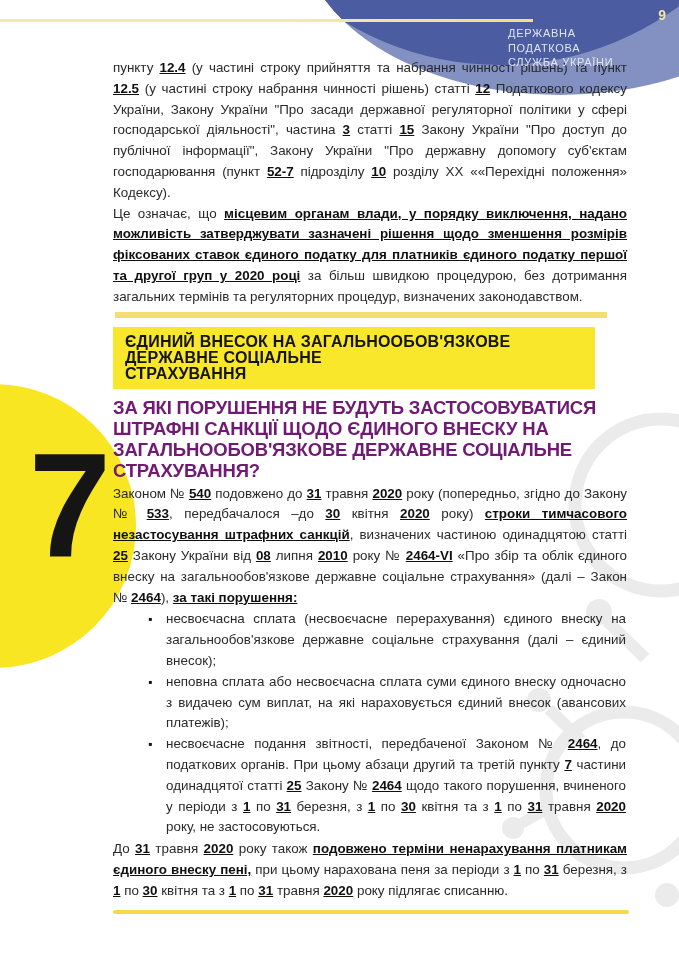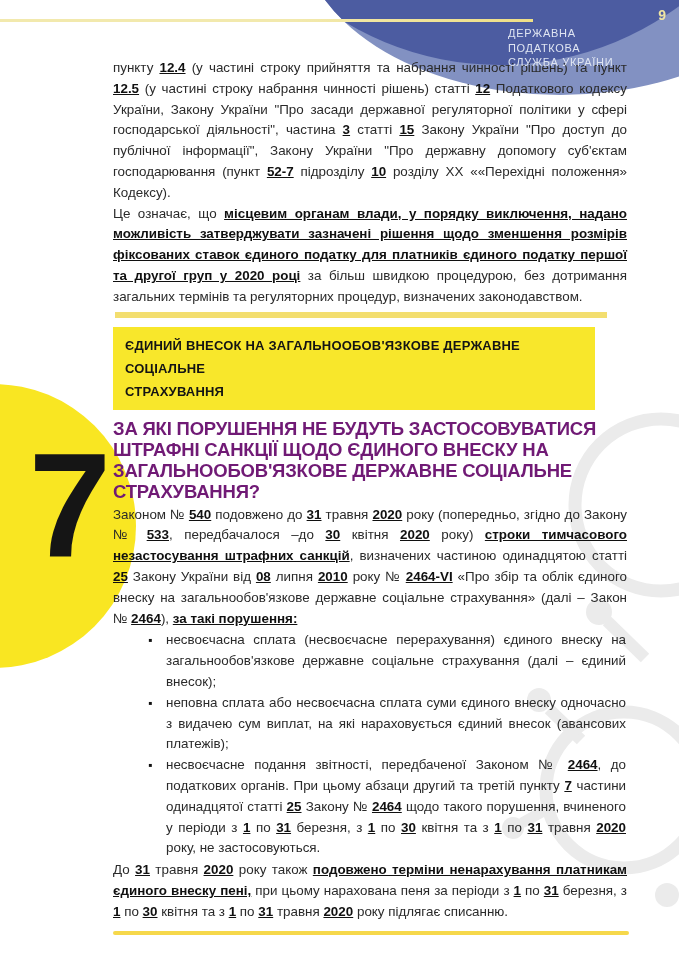--- a/index.html
+++ b/index.html
@@ -25,22 +25,22 @@
   .seven-circle{position:absolute;left:-148px;top:384px;width:284px;height:284px;
     border-radius:50%;background:#f9e622;z-index:1;}
   .seven{position:absolute;left:4px;top:432px;width:132px;text-align:center;z-index:1;
     font-size:148px;line-height:1;font-weight:700;color:#151515;}
   
   .content{position:absolute;left:113px;top:58px;width:514px;z-index:2;
     font-size:13.4px;line-height:20.8px;text-align:justify;}
   .content p{margin:0;}
   .b{font-weight:700;color:#101010;text-decoration:underline;}
   .section-rule{height:6px;background:#f3de6f;margin:4px 2px 9px 2px;width:492px;}
-  .banner{background:#f8e72b;color:#141414;font-weight:700;font-size:13px;
-    line-height:23px;letter-spacing:.2px;padding:7px 12px;width:458px;text-align:left;}
+  .banner{background:#f8e72b;color:#141414;font-weight:700;font-size:16px;
+    line-height:16px;letter-spacing:.2px;padding:7px 12px;width:458px;text-align:left;}
   .question{margin:8px 0 3px 0;font-weight:700;font-size:18.5px;line-height:21px;
     letter-spacing:-.2px;color:#701a75;text-align:left;}
   ul.bullets{margin:1px;padding:0 0 0 52px;list-style:none;}
   ul.bullets li{position:relative;text-align:justify;}
   ul.bullets li::before{content:"▪";position:absolute;left:-18px;top:0;font-size:12px;color:#101010;}
   .bottom-line{width:516px;height:4px;background:#f6d84b;margin-top:8px;border-radius:2px;}
 </style>
 </head>
 <body>
 

